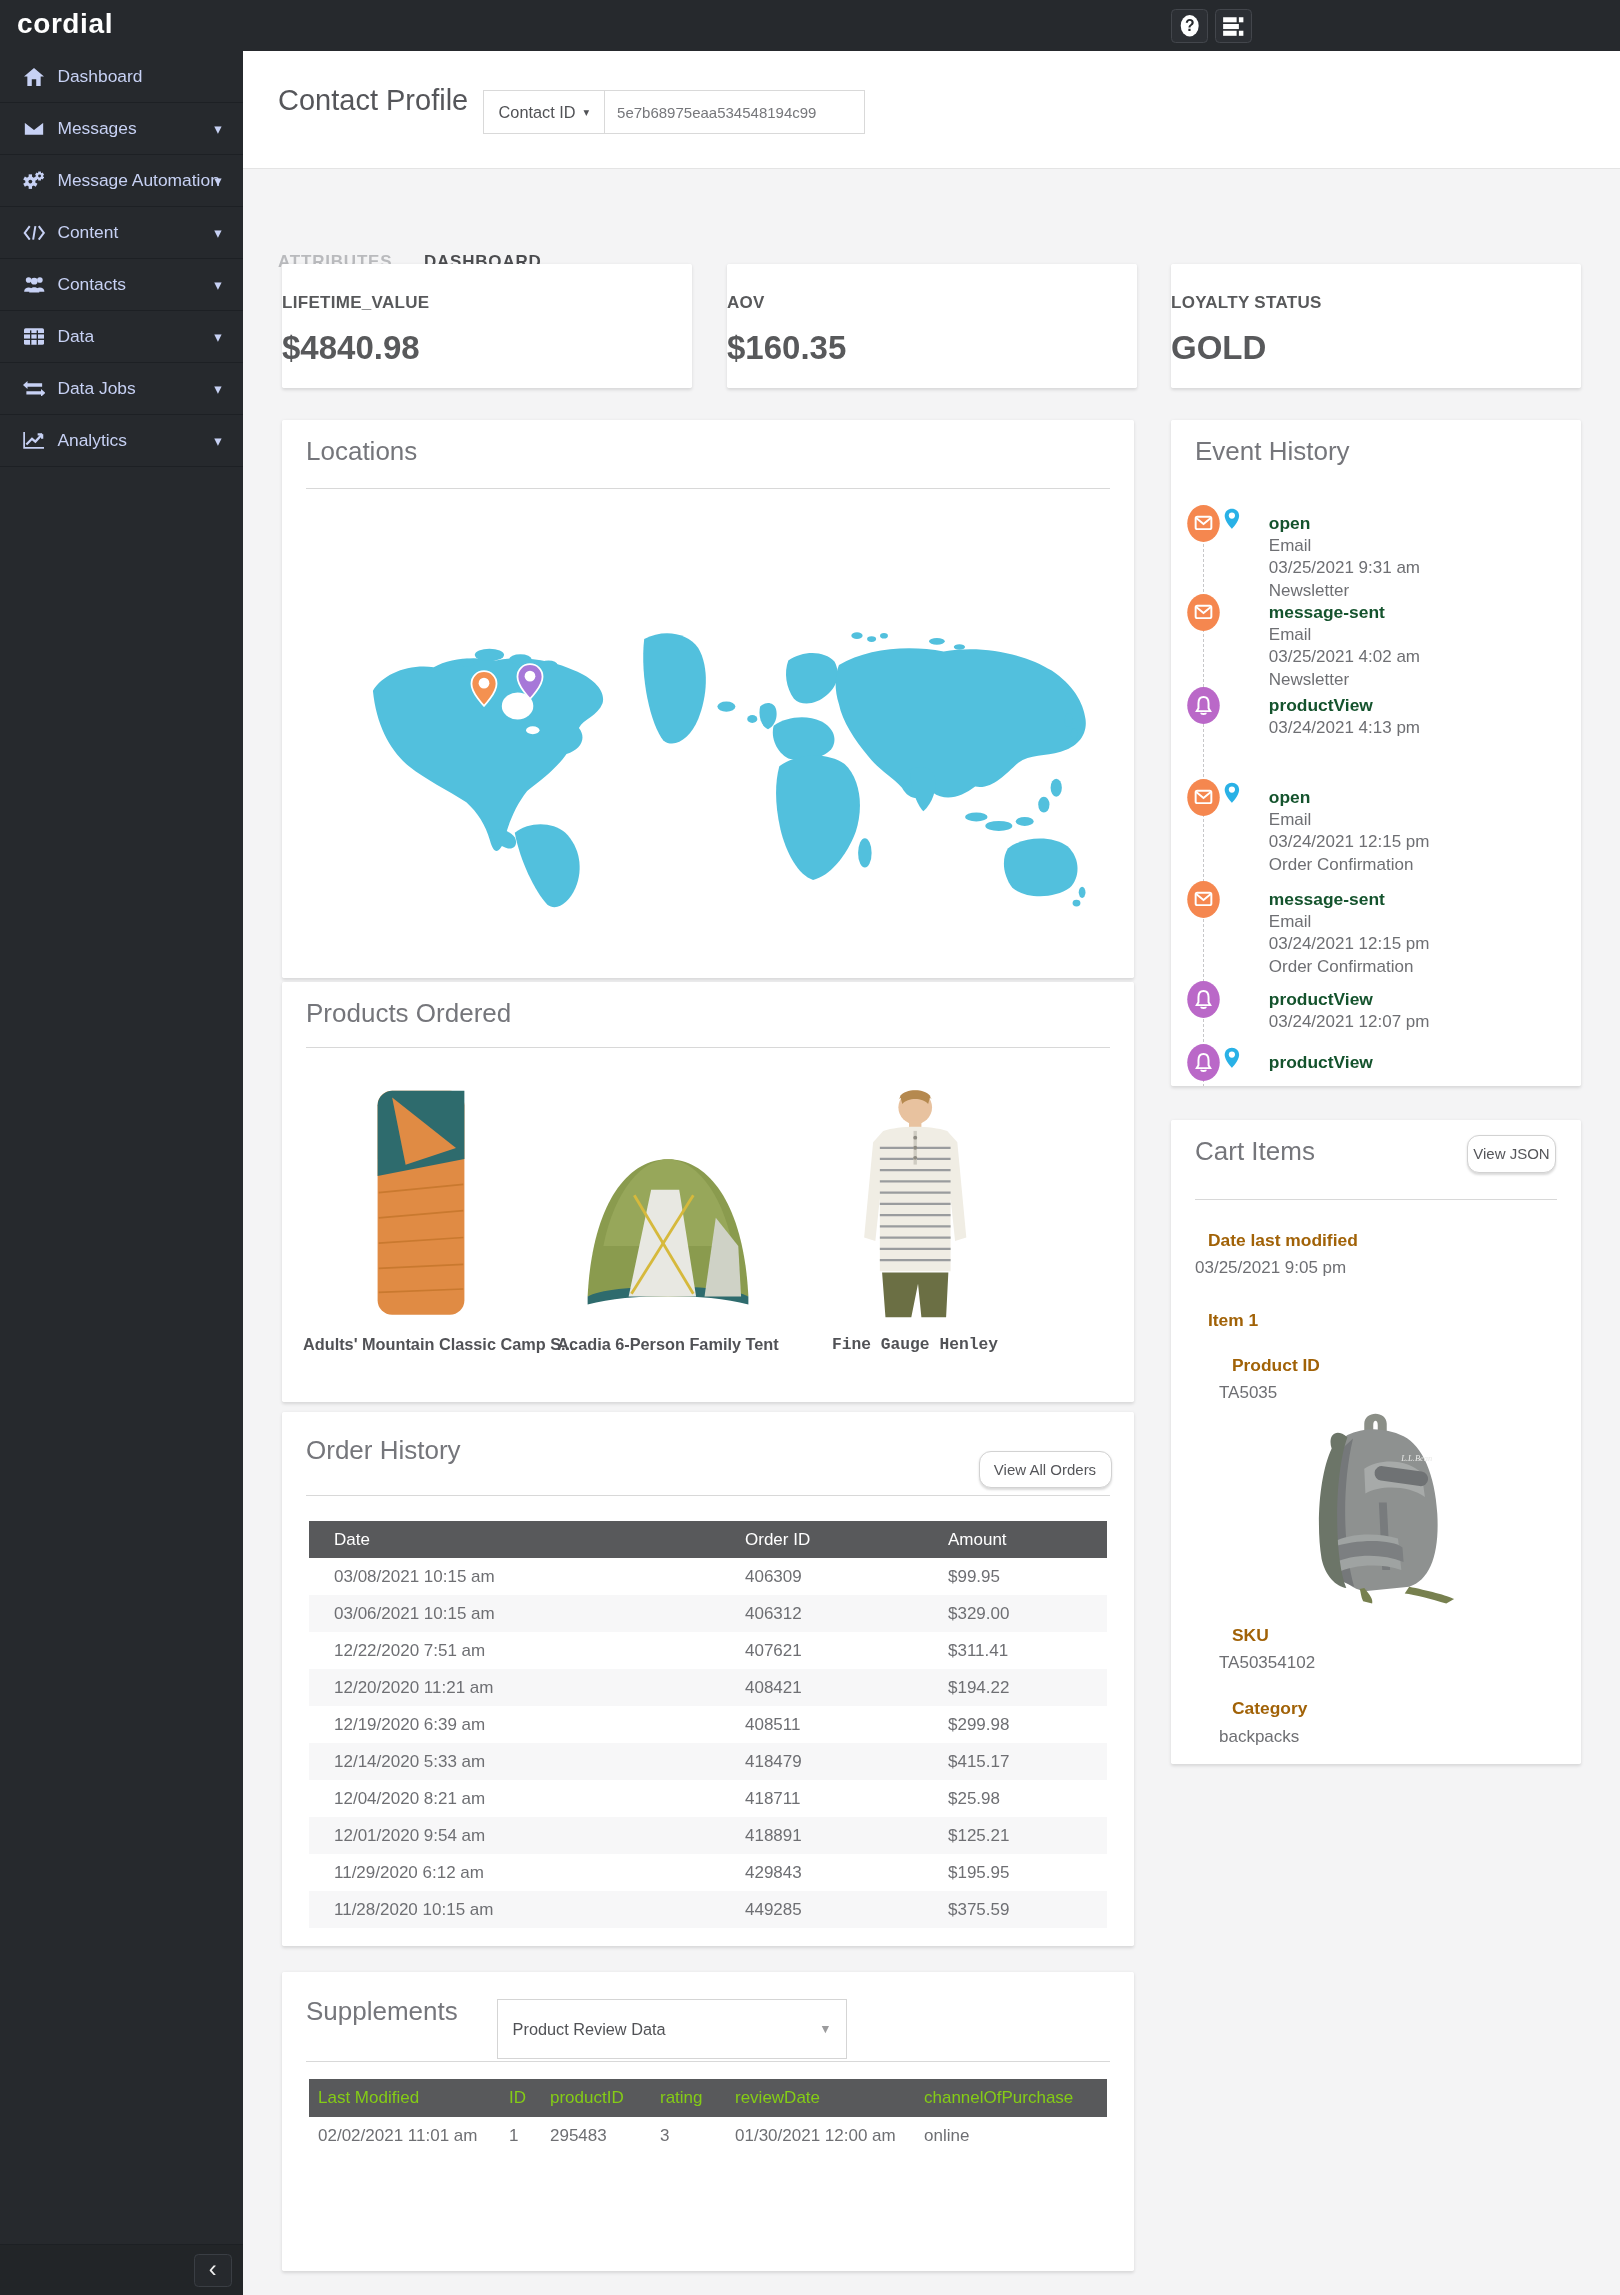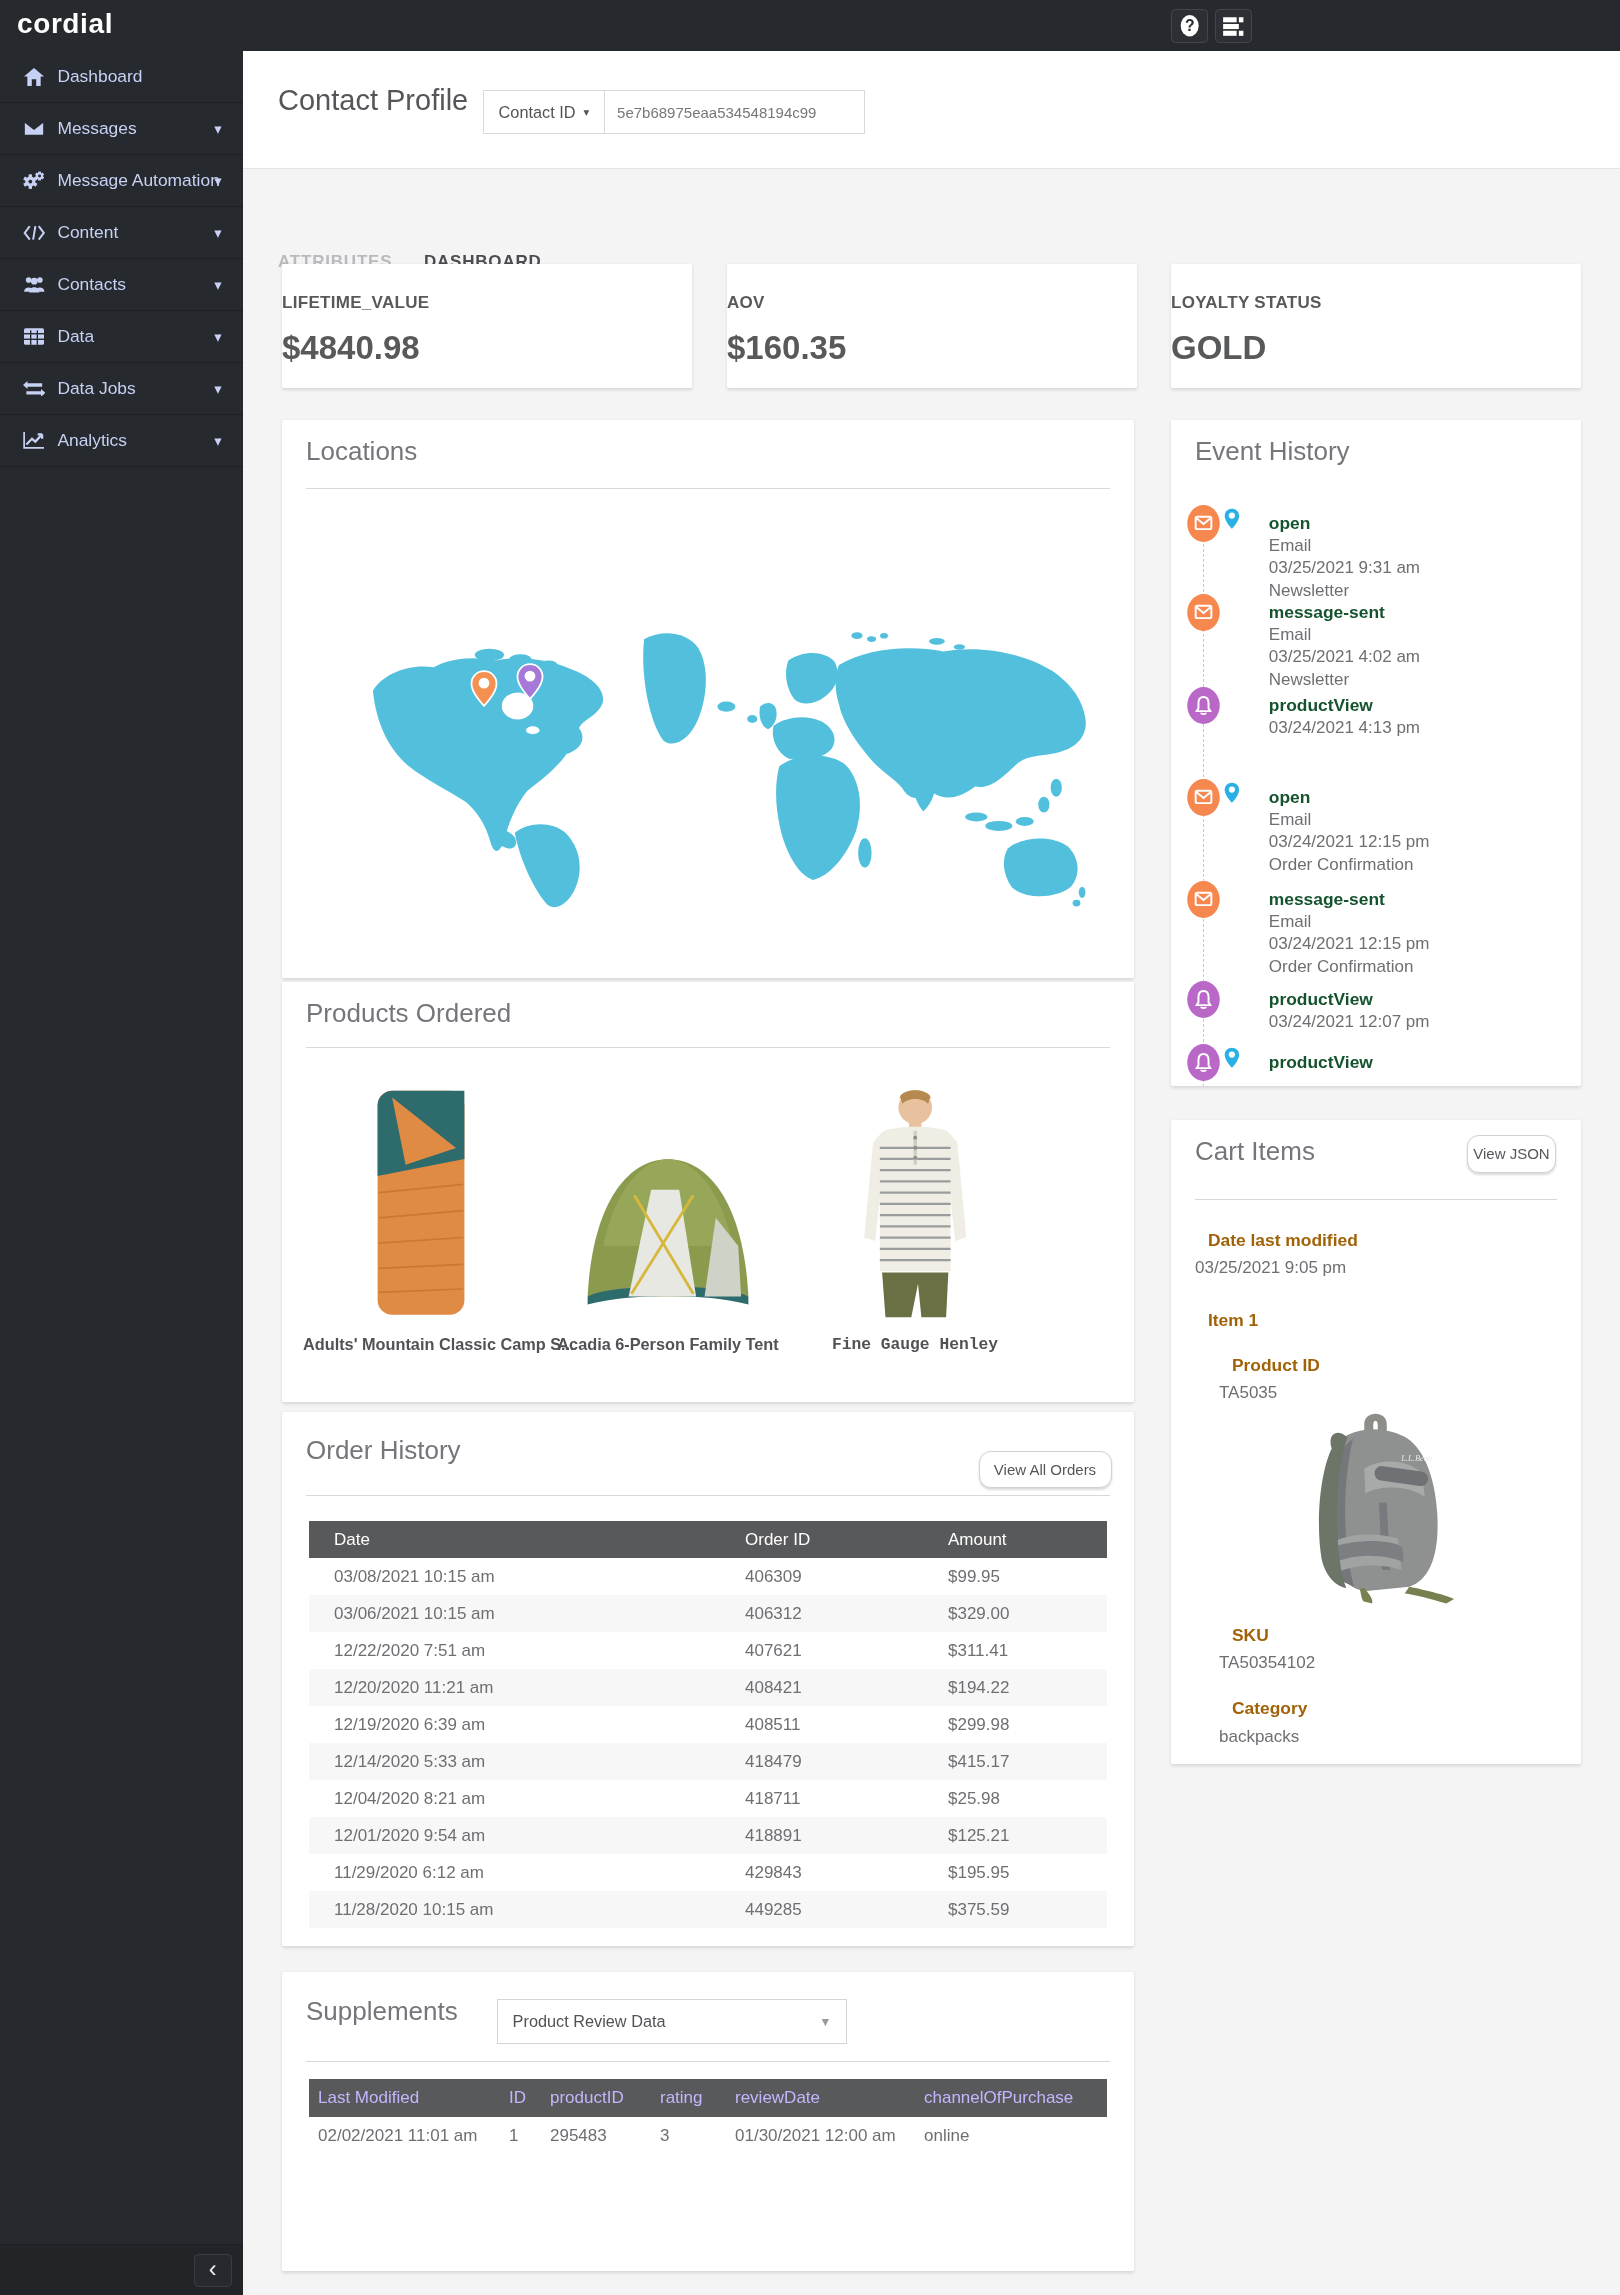--- a/index.html
+++ b/index.html
@@ -94,26 +94,26 @@
   .oh-card .card-divider { position:absolute; left:24px; right:24px; top:83px; }
   .viewall-btn { position:absolute; right:22.5px; top:39px; width:133px; height:37px; }
   .oh-table { position:absolute; left:27px; top:109px; width:798px; border-collapse:collapse; font-size:17px; }
   .oh-table th { background:#58595b; color:#ffffff; font-weight:normal; text-align:left; height:37px; padding-left:25px; }
   .oh-table td { color:#6e6f73; height:37px; padding-left:25px; }
   .oh-table tr:nth-child(even) td { background:#f7f7f8; }
 
   
   .sup-card { left:282px; top:1972px; width:852px; height:299px; }
   .sup-card .card-title { position:absolute; left:24px; top:23.6px; }
-  .sup-select { position:absolute; left:215px; top:27px; width:350px; height:45px; background:#fff;
+  .sup-select { position:absolute; left:215px; top:27px; width:350px; height:60px; background:#fff;
     border:1.1px solid #d5d5d5; display:flex; align-items:center; padding:0 14.6px; font-size:16.3px; color:#515256; }
   .sup-select .dd { position:absolute; right:14.6px; color:#9b9b9d; font-size:12.4px; }
   .sup-card .card-divider { position:absolute; left:24px; right:24px; top:89px; }
   .sup-table { position:absolute; left:27px; top:107px; width:798px; border-collapse:collapse; font-size:17px; }
-  .sup-table th { background:#58595b; color:#c4b5fd; font-weight:normal; text-align:left; height:38px; padding-left:9px; }
+  .sup-table th { background:#58595b; color:#84cc16; font-weight:normal; text-align:left; height:38px; padding-left:9px; }
   .sup-table td { color:#6e6f73; height:37px; padding-left:9px; }
 </style>
 </head>
 <body>
 
 <div class="topbar">
   <div class="logo"><span>cordial</span></div>
   <div class="topbar-btn help">
     <svg width="21.4" height="23.6" viewBox="0 0 38 42">
       <ellipse cx="19" cy="21" rx="16" ry="19" fill="#ffffff"></ellipse>

